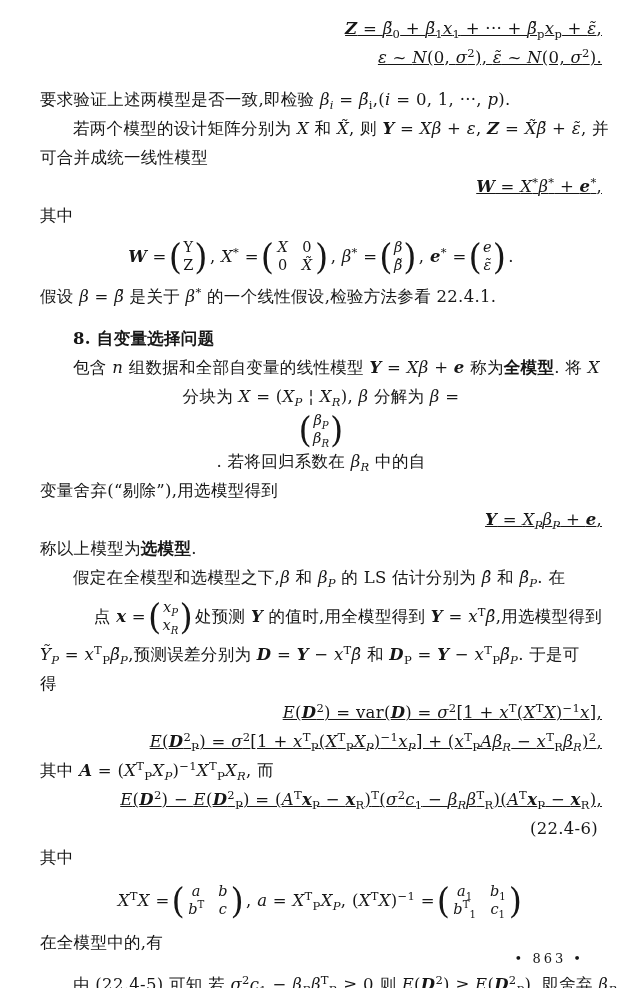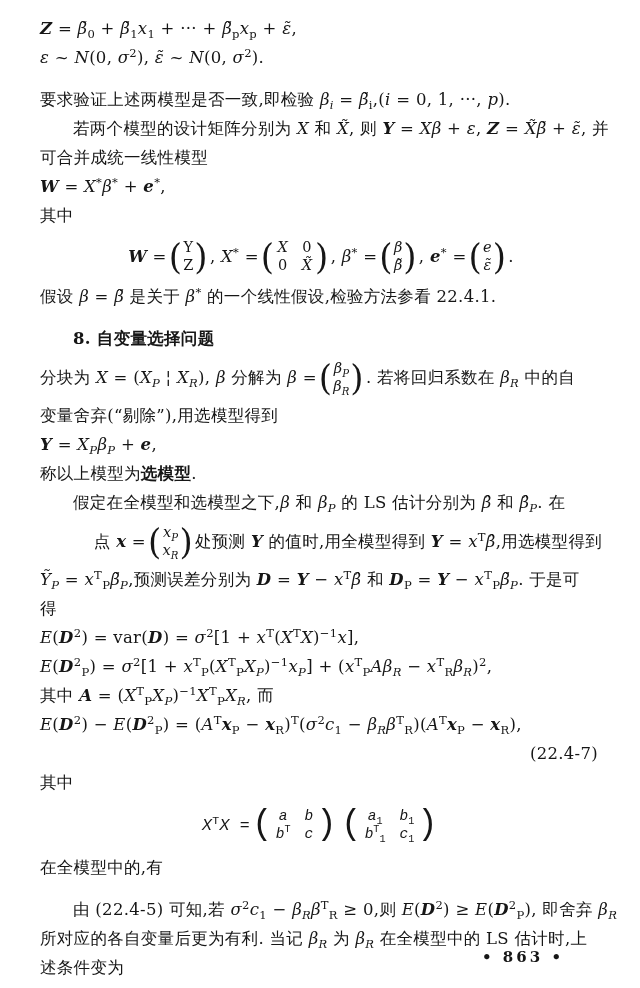--- a/index.html
+++ b/index.html
@@ -14,21 +14,21 @@
   }
   .content{padding:14px 38px 0 40px;}
   .ln{
     font-size:16.5px;
     line-height:29px;
     letter-spacing:0.3px;
     white-space:nowrap;
   }
   .tx{font-family:"DejaVu Serif","Liberation Serif",serif;}
   .fm{font-family:"DejaVu Serif","Liberation Serif",serif;}
-  .ctr{text-align:left;}
+  .ctr{text-align:right;text-decoration:underline;}
   .rt{text-align:right;padding-right:4px;}
   .ind{text-indent:2em;}
   .bold{font-weight:bold;}
   .gap{margin-top:13px;}
   sub,sup{font-size:70%;line-height:0;}
   
   .mxline{display:flex;align-items:center;min-height:52px;}
   .mxline.ctr2{justify-content:center;}
   .vec{display:inline-flex;align-items:center;vertical-align:middle;margin:0 1px;}
   .par{
@@ -42,22 +42,22 @@
     font-size:14.5px;line-height:1.25;letter-spacing:0;
   }
   .g2{
     display:inline-grid;grid-template-columns:auto auto;
     column-gap:14px;row-gap:0px;
     font-size:14.5px;line-height:1.25;letter-spacing:0;
     text-align:center;padding:0 2px;
   }
   .seg{white-space:nowrap;}
   .pageno{
-    position:absolute;right:76px;bottom:22px;
-    font-size:15px;letter-spacing:3px;font-weight:bold;
+    position:absolute;right:56px;bottom:22px;
+    font-size:13px;letter-spacing:3px;font-weight:normal;
   }
 </style>
 </head>
 <body>
 
 <div class="page">
   <div class="content">
 
     <div class="ln ctr fm"><b><i>Z</i></b> = <i>β̃</i><sub>0</sub> + <i>β̃</i><sub>1</sub><i>x</i><sub>1</sub> + ··· + <i>β̃</i><sub>p</sub><i>x</i><sub>p</sub> + <i>ε̃</i>,</div>
     <div class="ln ctr fm"><i>ε</i> ~ <i>N</i>(0, <i>σ</i><sup>2</sup>), <i>ε̃</i> ~ <i>N</i>(0, <i>σ</i><sup>2</sup>).</div>
@@ -108,22 +108,23 @@
         </span>
         <span class="par">)</span>
       </span>
       <span class="seg">.</span>
     </div>
 
     <div class="ln tx">假设 <i>β</i> = <i>β̃</i> 是关于 <i>β</i><sup>*</sup> 的一个线性假设,检验方法参看 22.4.1.</div>
 
     <div class="ln tx ind bold gap">8. 自变量选择问题</div>
 
+    <div class="ln tx ind">包含 <i>n</i> 组数据和全部自变量的线性模型 <b><i>Y</i></b> = <i>Xβ</i> + <b><i>e</i></b> 称为<b>全模型</b>.  将 <i>X</i></div>
 
-    <div class="mxline fm ln" style="min-height:48px;">
+    <div class="mxline fm ln" style="min-height:48px;flex-direction:column;">
       <span class="seg tx">分块为 <i>X</i> = (<i>X<sub>P</sub></i> ¦ <i>X<sub>R</sub></i>), <i>β</i> 分解为 <i>β</i> = </span>
       <span class="vec">
         <span class="par">(</span>
         <span class="colm">
           <span><i>β<sub>P</sub></i></span>
           <span><i>β<sub>R</sub></i></span>
         </span>
         <span class="par">)</span>
       </span>
       <span class="seg tx">.  若将回归系数在 <i>β<sub>R</sub></i> 中的自</span>
@@ -148,36 +149,37 @@
       <span class="seg tx"> 处预测 <b><i>Y</i></b> 的值时,用全模型得到 <b><i>Y</i></b> = <i>x</i><sup>T</sup><i>β̂</i>,用选模型得到</span>
     </div>
 
     <div class="ln tx"><i>Ỹ<sub>P</sub></i> = <i>x</i><sup>T</sup><sub>P</sub><i>β̃<sub>P</sub></i>,预测误差分别为 <b><i>D</i></b> = <b><i>Y</i></b> − <i>x</i><sup>T</sup><i>β̂</i> 和 <b><i>D</i></b><sub>P</sub> = <b><i>Y</i></b> − <i>x</i><sup>T</sup><sub>P</sub><i>β̃<sub>P</sub></i>.  于是可</div>
     <div class="ln tx">得</div>
 
     <div class="ln ctr fm"><i>E</i>(<b><i>D</i></b><sup>2</sup>) = var(<b><i>D</i></b>) = <i>σ</i><sup>2</sup>[1 + <i>x</i><sup>T</sup>(<i>X</i><sup>T</sup><i>X</i>)<sup>−1</sup><i>x</i>],</div>
     <div class="ln ctr fm"><i>E</i>(<b><i>D</i></b><sup>2</sup><sub>P</sub>) = <i>σ</i><sup>2</sup>[1 + <i>x</i><sup>T</sup><sub>P</sub>(<i>X</i><sup>T</sup><sub>P</sub><i>X<sub>P</sub></i>)<sup>−1</sup><i>x<sub>P</sub></i>] + (<i>x</i><sup>T</sup><sub>P</sub><i>Aβ<sub>R</sub></i> − <i>x</i><sup>T</sup><sub>R</sub><i>β<sub>R</sub></i>)<sup>2</sup>,</div>
     <div class="ln fm">其中 <b><i>A</i></b> = (<i>X</i><sup>T</sup><sub>P</sub><i>X<sub>P</sub></i>)<sup>−1</sup><i>X</i><sup>T</sup><sub>P</sub><i>X<sub>R</sub></i>, 而</div>
     <div class="ln ctr fm"><i>E</i>(<b><i>D</i></b><sup>2</sup>) − <i>E</i>(<b><i>D</i></b><sup>2</sup><sub>P</sub>) = (<i>A</i><sup>T</sup><b><i>x</i></b><sub>P</sub> − <b><i>x</i></b><sub>R</sub>)<sup>T</sup>(<i>σ</i><sup>2</sup><i>c</i><sub>1</sub> − <i>β<sub>R</sub>β</i><sup>T</sup><sub>R</sub>)(<i>A</i><sup>T</sup><b><i>x</i></b><sub>P</sub> − <b><i>x</i></b><sub>R</sub>),</div>
-    <div class="ln rt fm">(22.4-7)</div>
+    <div class="ln rt fm">(22.4-6)</div>
 
     <div class="ln tx">其中</div>
 
-    <div class="mxline ctr2 fm ln" style="min-height:56px;font-family:Liberation Mono, monospace;">
+    <div class="mxline ctr2 fm ln" style="min-height:56px;">
       <span class="seg"><i>X</i><sup>T</sup><i>X</i> = </span>
       <span class="vec">
         <span class="par">(</span>
         <span class="g2">
           <span><i>a</i></span>
           <span><i>b</i></span>
           <span><i>b</i><sup>T</sup></span>
           <span><i>c</i></span>
         </span>
         <span class="par">)</span>
       </span>
+      <span class="seg">,  <i>a</i> = <i>X</i><sup>T</sup><sub>P</sub><i>X<sub>P</sub></i>, (<i>X</i><sup>T</sup><i>X</i>)<sup>−1</sup> = </span>
       <span class="vec">
         <span class="par">(</span>
         <span class="g2">
           <span><i>a</i><sub>1</sub></span>
           <span><i>b</i><sub>1</sub></span>
           <span><i>b</i><sup>T</sup><sub>1</sub></span>
           <span><i>c</i><sub>1</sub></span>
         </span>
         <span class="par">)</span>
       </span>

